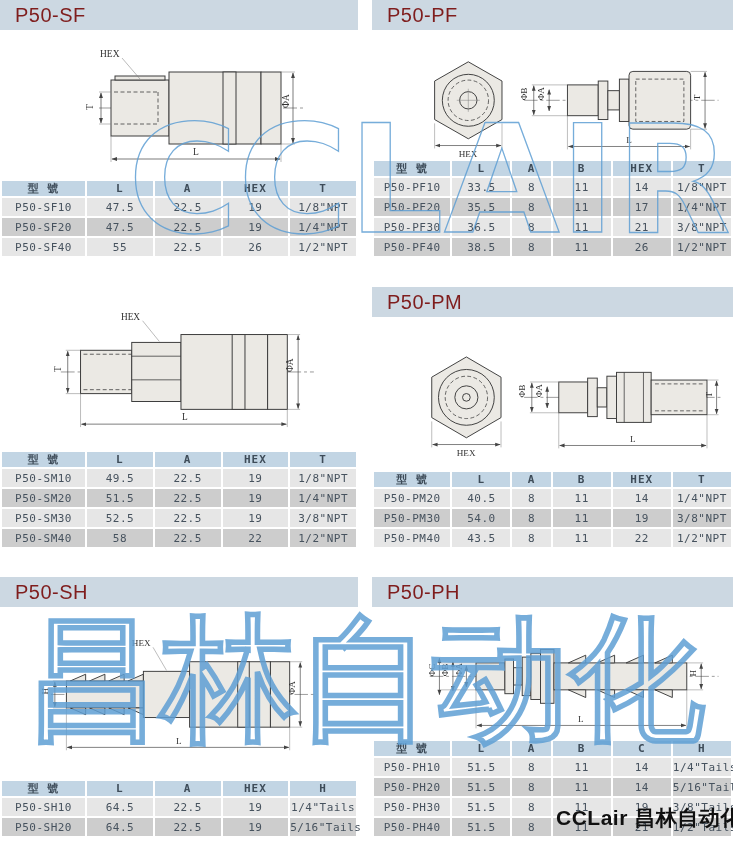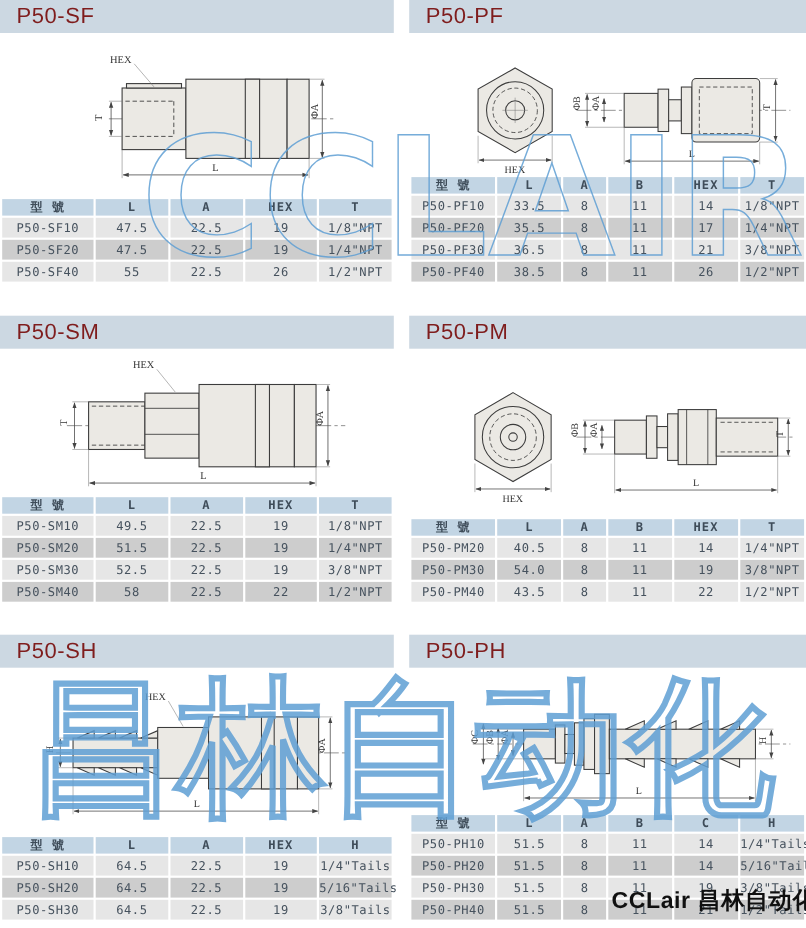--- a/index.html
+++ b/index.html
@@ -187,23 +187,20 @@
           <td>8</td>
           <td>11</td>
           <td>26</td>
           <td>1/2"NPT</td>
         </tr>
       </tbody>
     </table>
 </section>
 
 <section class="sec" style="left:0;top:287px;width:358px;height:262px">
-  <div class="titlebar">
-    <span>P50-SM</span>
-  </div>
   <div class="drawing">
     <svg width="350" height="128" viewBox="0 0 350 130">
       <path class="cl" d="M55 68 H312"></path>
       <rect class="part" x="75" y="46" width="52" height="44"></rect>
       <path class="dash" d="M78 50 H127 M78 86 H127"></path>
       <rect class="part" x="127" y="38" width="50" height="60"></rect>
       <path d="M127 52 H177 M127 76 H177" stroke="#3c3c3c" stroke-width="0.8" fill="none"></path>
       <rect class="part" x="177" y="30" width="88" height="76" fill="url(#xh)"></rect>
       <rect class="part" x="229" y="30" width="13" height="76"></rect>
       <rect class="part" x="265" y="30" width="20" height="76" fill="url(#ribs)"></rect>
@@ -389,27 +386,20 @@
           <td>22.5</td>
           <td>19</td>
           <td>1/4"Tails</td>
         </tr>
         <tr>
           <td>P50-SH20</td>
           <td>64.5</td>
           <td>22.5</td>
           <td>19</td>
           <td>5/16"Tails</td>
-        </tr>
-        <tr>
-          <td>P50-SH30</td>
-          <td>64.5</td>
-          <td>22.5</td>
-          <td>19</td>
-          <td>3/8"Tails</td>
         </tr>
       </tbody>
     </table>
 </section>
 
 <section class="sec" style="left:372px;top:577px;width:361px;height:261px">
   <div class="titlebar">
     <span>P50-PH</span>
   </div>
   <div class="drawing">

